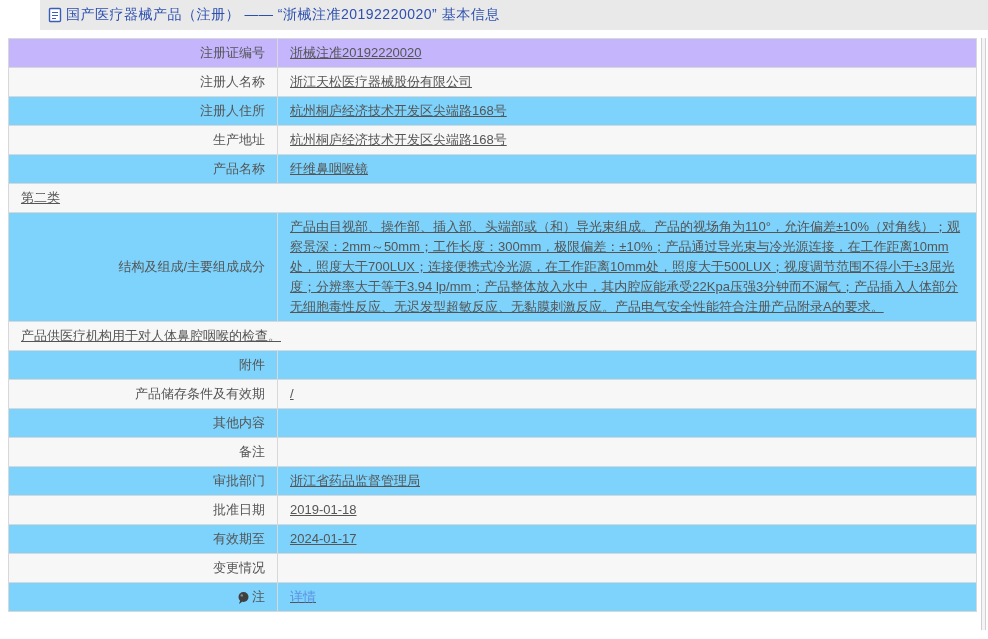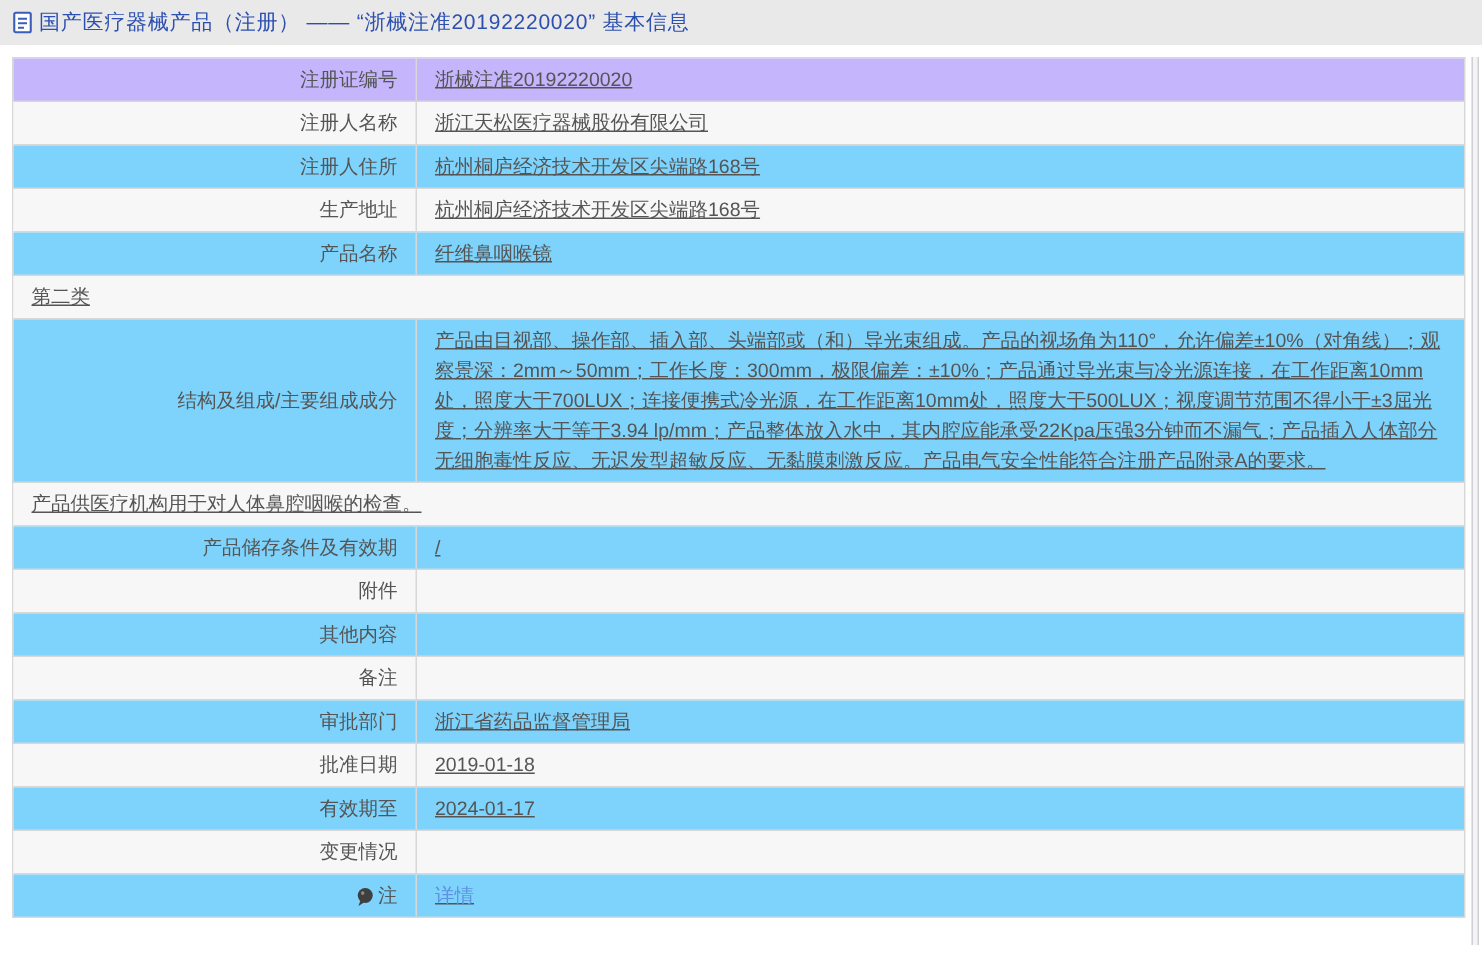--- a/index.html
+++ b/index.html
@@ -6,21 +6,21 @@
   body{
     width:988px;height:639px;position:relative;overflow:hidden;
     background:#ffffff;
     font-family:"Liberation Sans","DejaVu Sans",sans-serif;
     -webkit-font-smoothing:antialiased;
   }
   
   .header-bar{
     height:30px;background:#e9e9e9;
     display:flex;align-items:center;
-    padding-left:8px;box-sizing:border-box;
+    padding-left:8px;box-sizing:border-box;margin-left:40px;
   }
   .doc-icon{display:inline-flex;flex:0 0 auto;margin-right:4px;}
   .header-title{
     color:#2d50b0;font-size:14px;letter-spacing:0.5px;
     white-space:nowrap;
   }
   
   .table-wrap{
     position:absolute;left:8px;top:38px;width:969px;
     border:1px solid #d8d8d8;border-bottom:none;
@@ -124,32 +124,32 @@
         <span>产品由目视部、操作部、插入部、头端部或（和）导光束组成。产品的视场角为110°，允许偏差±10%（对角线）；观察景深：2mm～50mm；工作长度：300mm，极限偏差：±10%；产品通过导光束与冷光源连接，在工作距离10mm处，照度大于700LUX；连接便携式冷光源，在工作距离10mm处，照度大于500LUX；视度调节范围不得小于±3屈光度；分辨率大于等于3.94 lp/mm；产品整体放入水中，其内腔应能承受22Kpa压强3分钟而不漏气；产品插入人体部分无细胞毒性反应、无迟发型超敏反应、无黏膜刺激反应。产品电气安全性能符合注册产品附录A的要求。</span>
       </div>
     </div>
     <div class="row">
       <div class="cell value">
         <span>产品供医疗机构用于对人体鼻腔咽喉的检查。</span>
       </div>
     </div>
     <div class="row">
       <div class="cell label">
+        <span>附件</span>
+      </div>
+      <div class="cell value">
+        <span></span>
+      </div>
+    </div>
+    <div class="row">
+      <div class="cell label">
         <span>产品储存条件及有效期</span>
       </div>
       <div class="cell value">
         <span>/</span>
-      </div>
-    </div>
-    <div class="row">
-      <div class="cell label">
-        <span>附件</span>
-      </div>
-      <div class="cell value">
-        <span></span>
       </div>
     </div>
     <div class="row">
       <div class="cell label">
         <span>其他内容</span>
       </div>
       <div class="cell value">
         <span></span>
       </div>
     </div>

